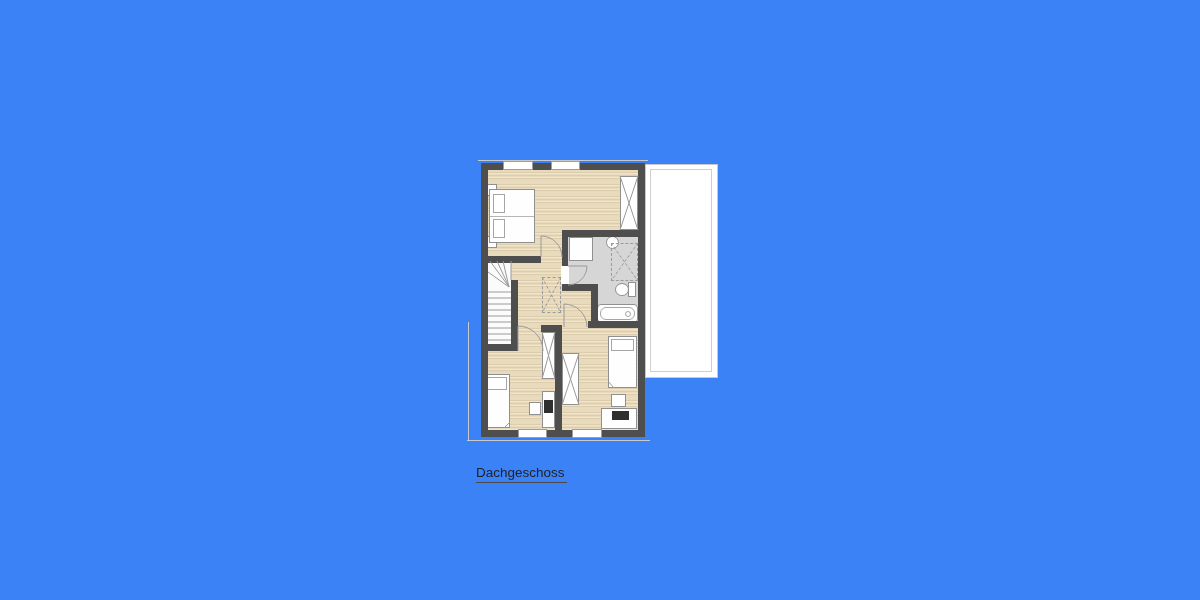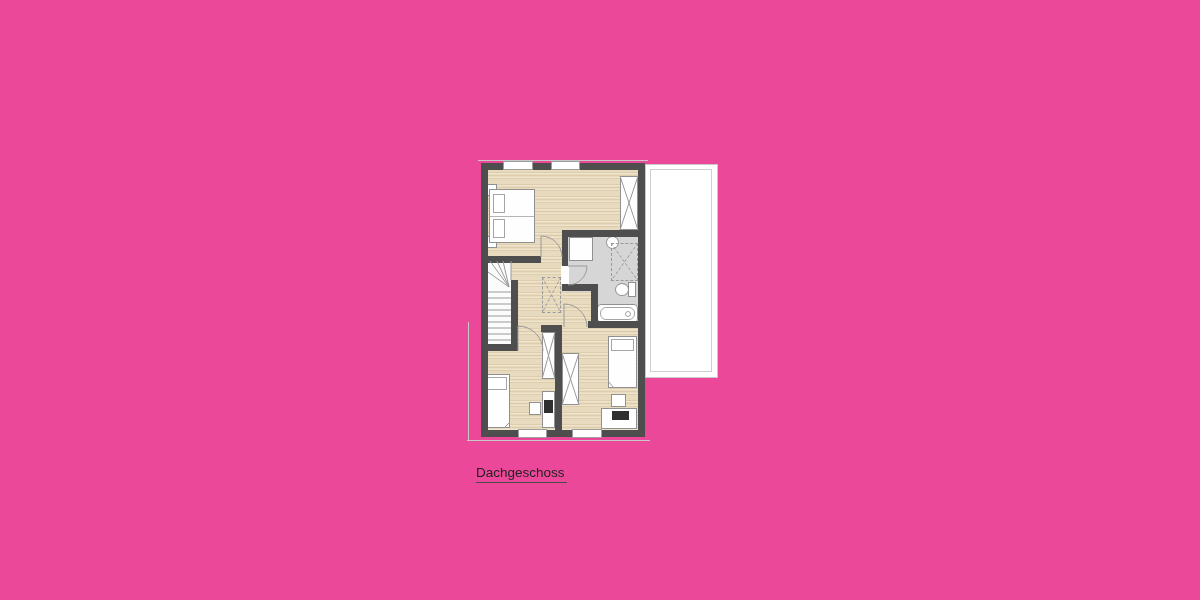--- a/index.html
+++ b/index.html
@@ -1,16 +1,16 @@
 <!DOCTYPE html>
 <html><head>
 <meta charset="utf-8">
 <style>
   html,body{margin:0;padding:0;background:#ffffff;}
-  #canvas{position:relative;width:1200px;height:600px;background:#ec4899;overflow:hidden;
+  #canvas{position:relative;width:1200px;height:600px;background:#3b82f6;overflow:hidden;
           font-family:"Liberation Sans", sans-serif;}
   .abs{position:absolute;box-sizing:border-box;}
   
   .wall{background:#4e4e4e;}
   .roofline{background:#c9c9c9;}
   .wood{background-color:#e8dabd;
         background-image:
           repeating-linear-gradient(0deg, rgba(255,255,255,0.28) 0 1px, rgba(255,255,255,0) 1px 4px),
           repeating-linear-gradient(0deg, rgba(168,134,88,0.16) 0 1px, rgba(168,134,88,0) 1px 3px);}
   .bath{background:#d6d6d6;}

